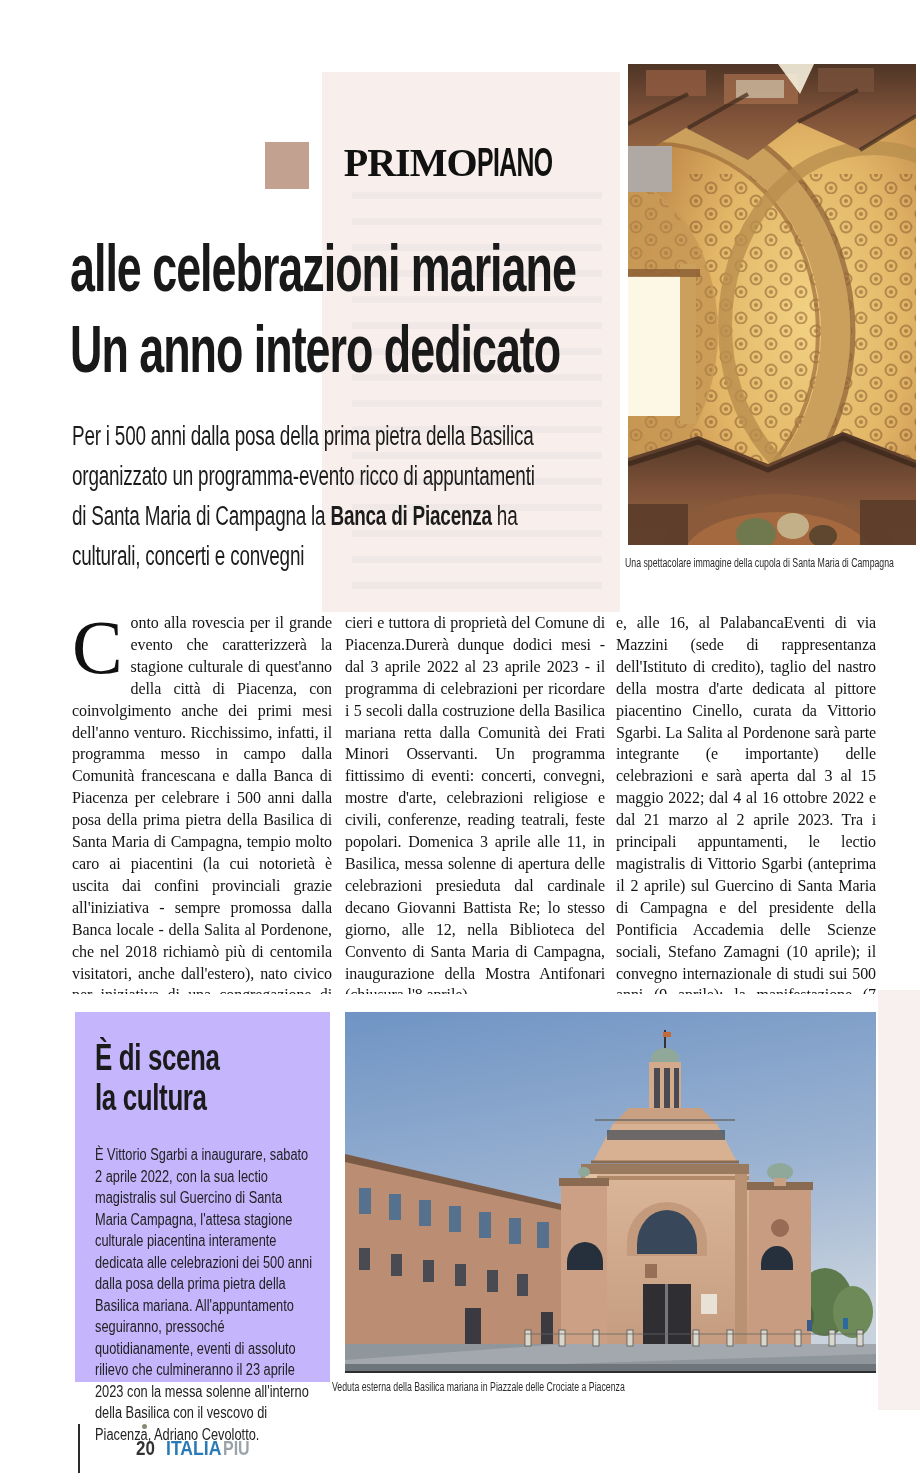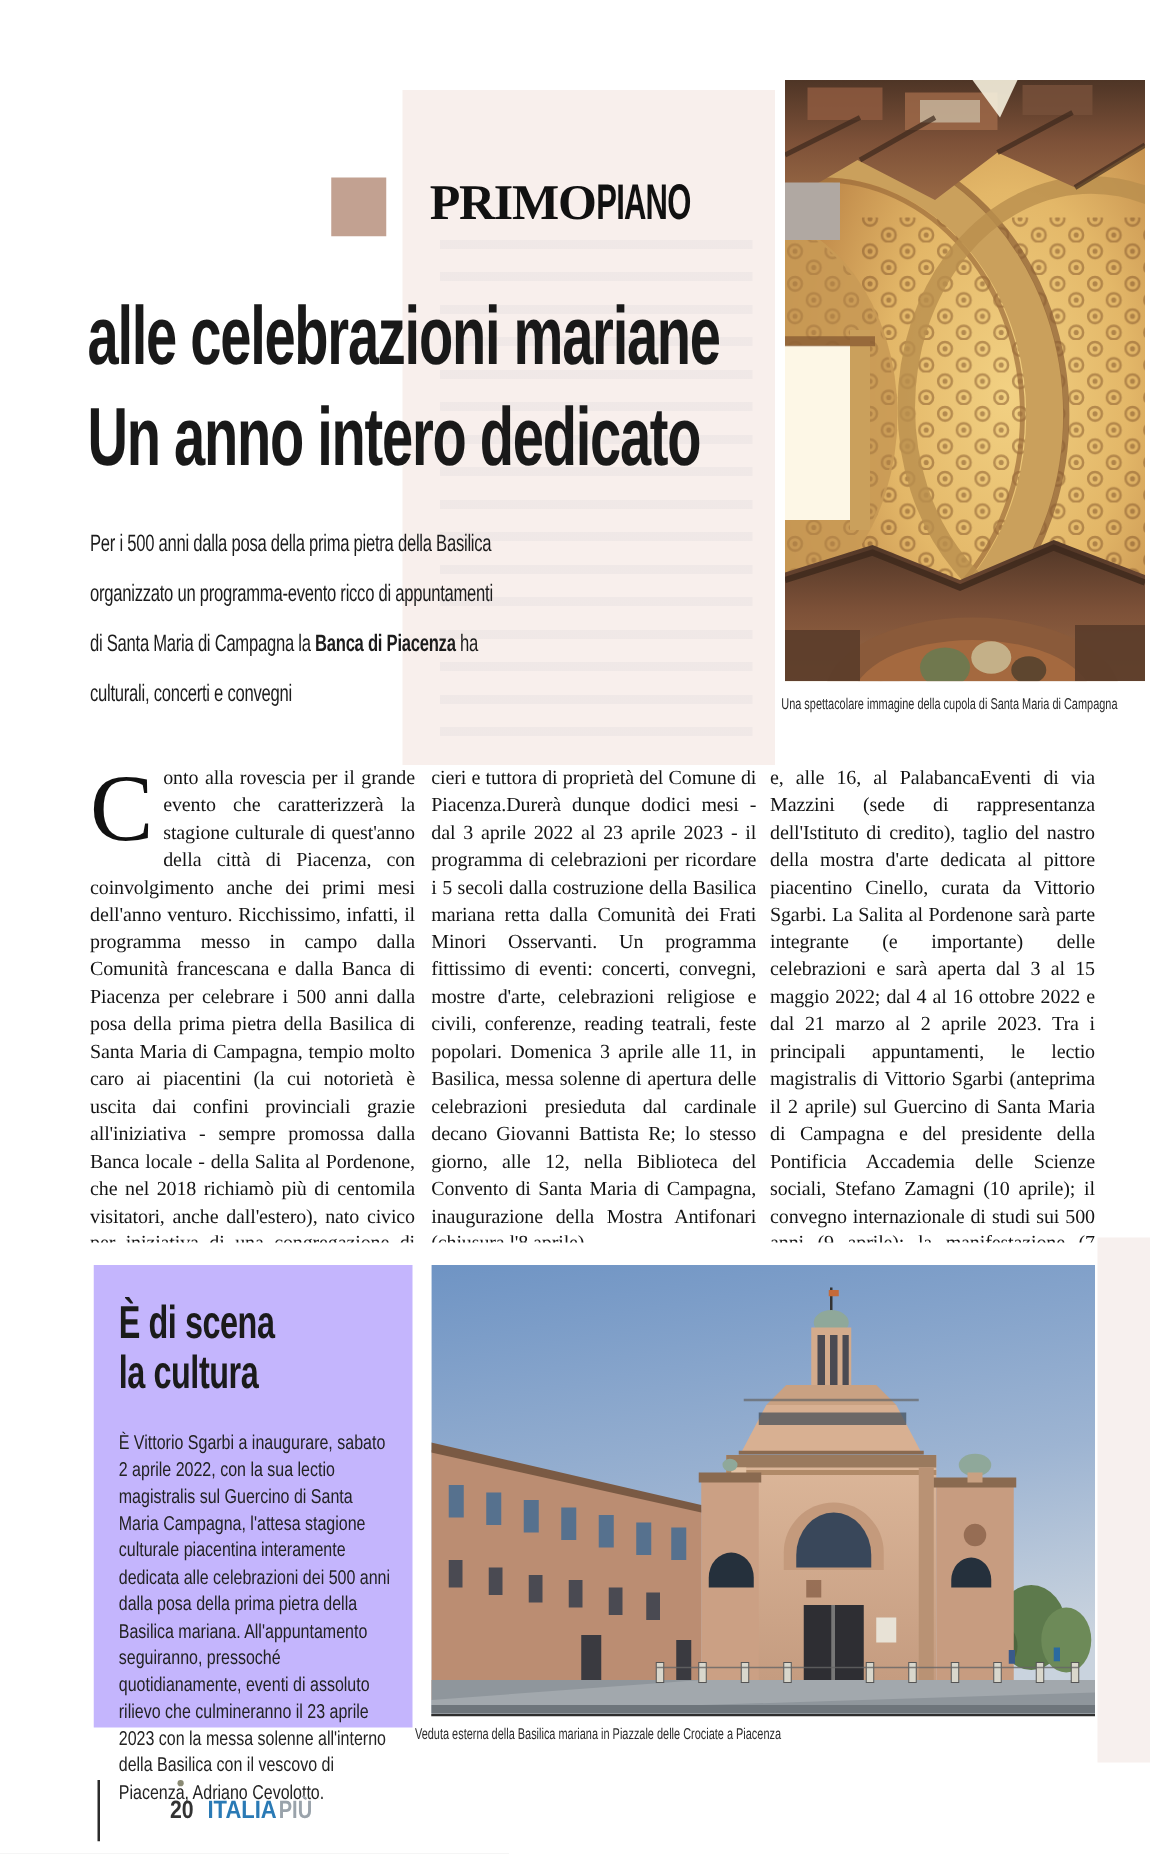--- a/index.html
+++ b/index.html
@@ -15,21 +15,21 @@
   .kicker{position:absolute;left:322px;top:139px;width:298px;text-align:center;
           font-size:40px;line-height:46px;color:#111;}
   .kicker .bold{font-family:"Liberation Serif",serif;font-weight:bold;letter-spacing:-1px;}
   .kicker .light{font-family:"Liberation Sans",sans-serif;font-weight:bold;letter-spacing:-1px;
                  display:inline-block;transform:scaleX(0.62);transform-origin:0 50%;}
   
   .title{position:absolute;left:70px;top:228px;font-family:"Liberation Sans",sans-serif;
          font-weight:bold;font-size:66px;line-height:81px;color:#191919;}
   .title .cx{transform:scaleX(0.68);letter-spacing:-1.5px;}
   .standfirst{position:absolute;left:72px;top:416px;font-family:"Liberation Sans",sans-serif;
-              font-size:19px;line-height:40px;color:#1c1c1c;font-weight:500;}
+              font-size:27px;line-height:40px;color:#1c1c1c;font-weight:500;}
   .standfirst .cx{transform:scaleX(0.70);letter-spacing:-0.3px;}
   .standfirst b{font-weight:bold;}
   
   .cupola{position:absolute;left:628px;top:64px;width:288px;height:481px;overflow:hidden;}
   .caption{position:absolute;font-family:"Liberation Sans",sans-serif;font-size:12.5px;
            color:#2b2b2b;font-weight:500;}
   .caption .cx{transform:scaleX(0.70);}
   .cap-cupola{left:625px;top:556px;}
   .cap-basilica{left:332px;top:1380px;}
   

